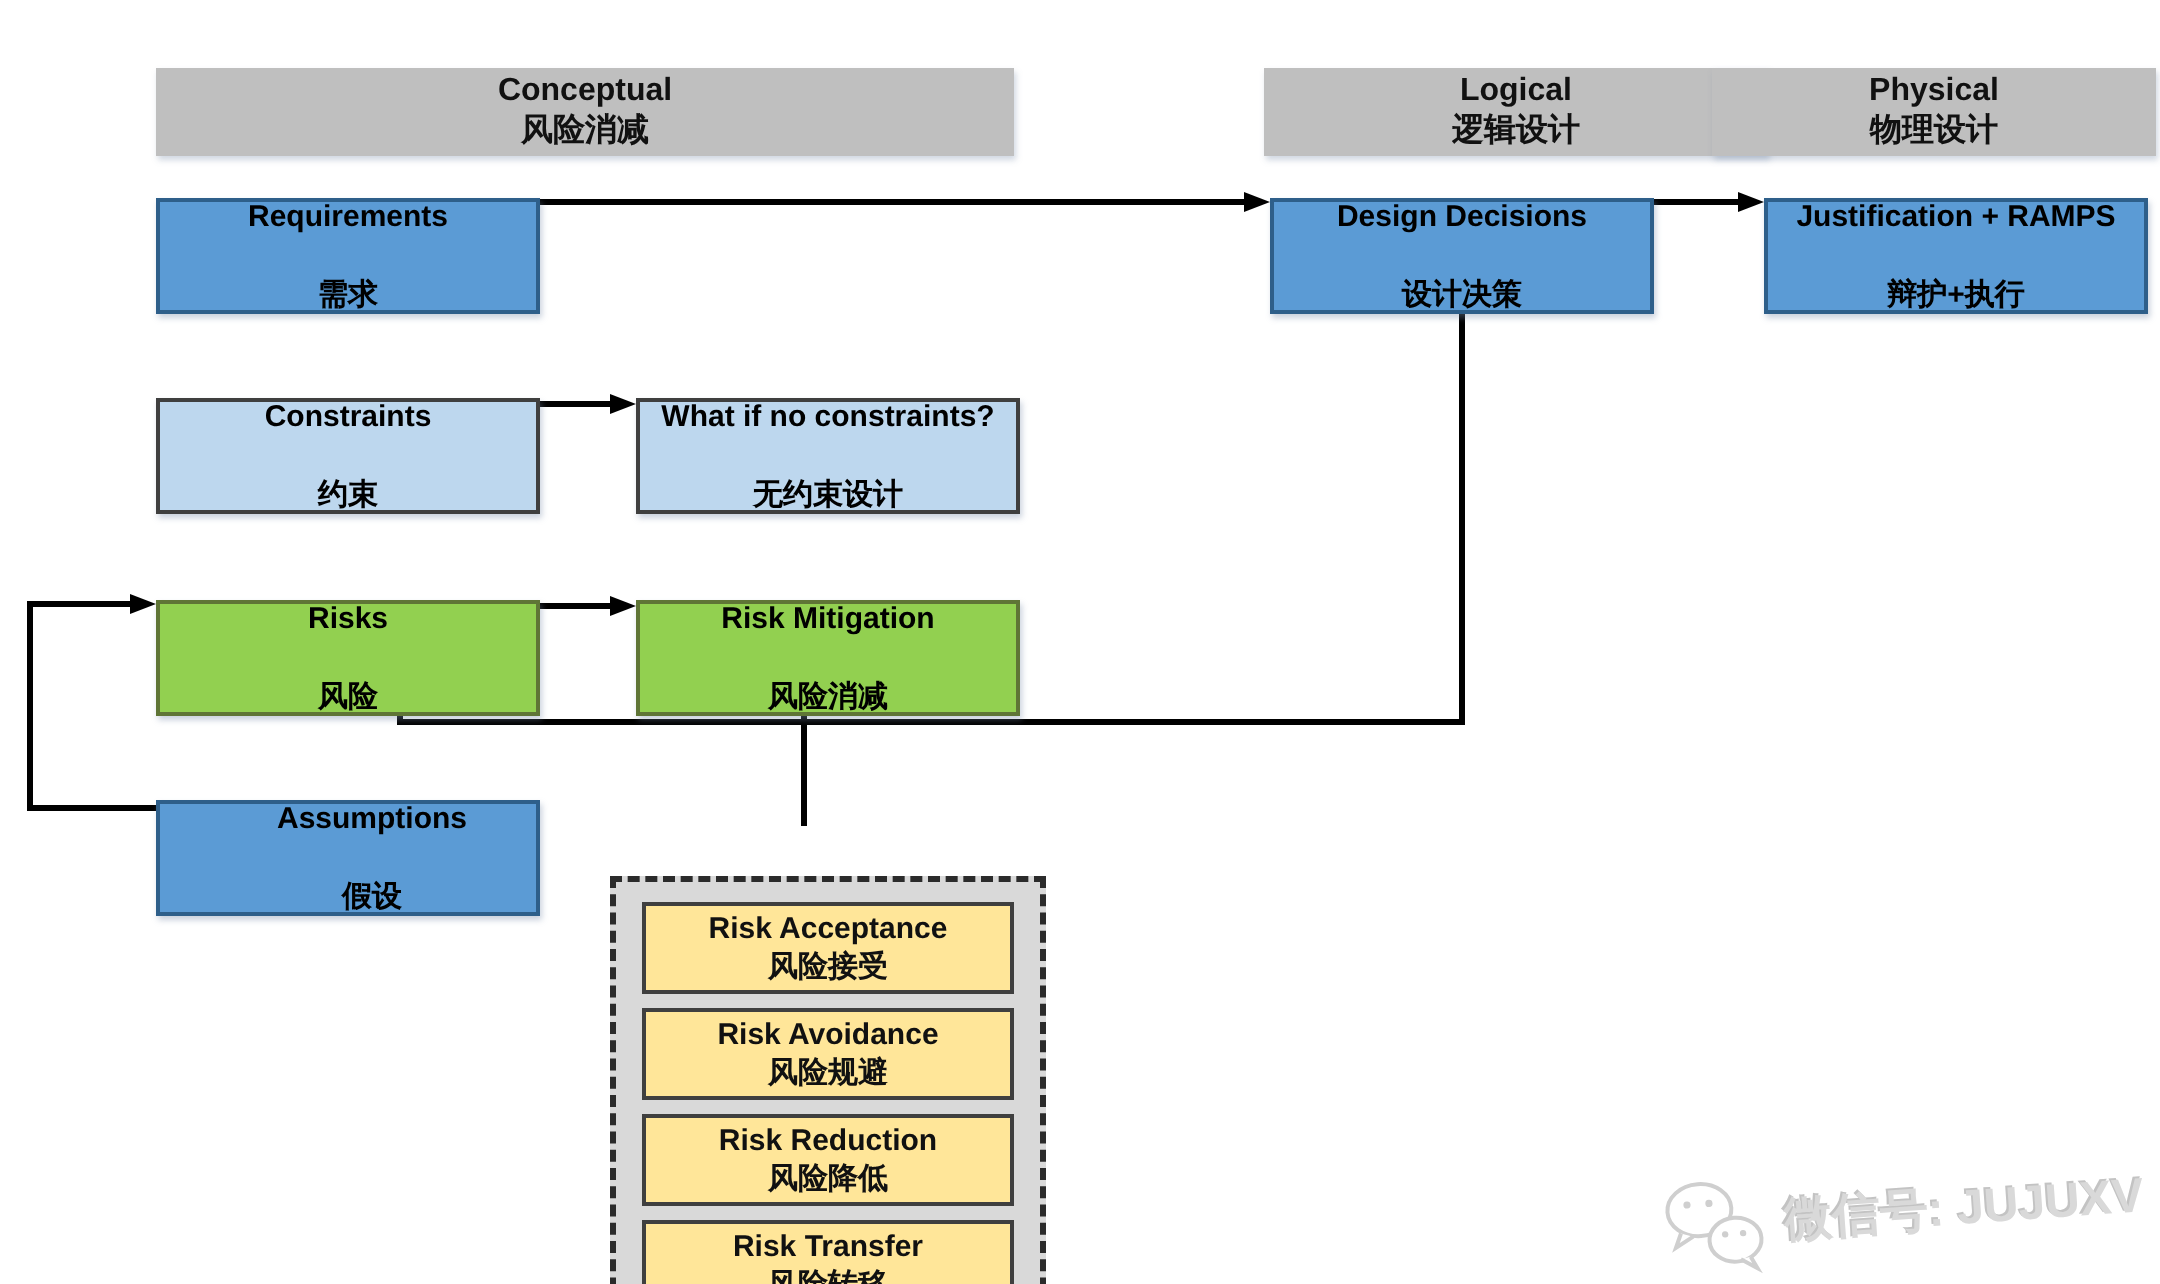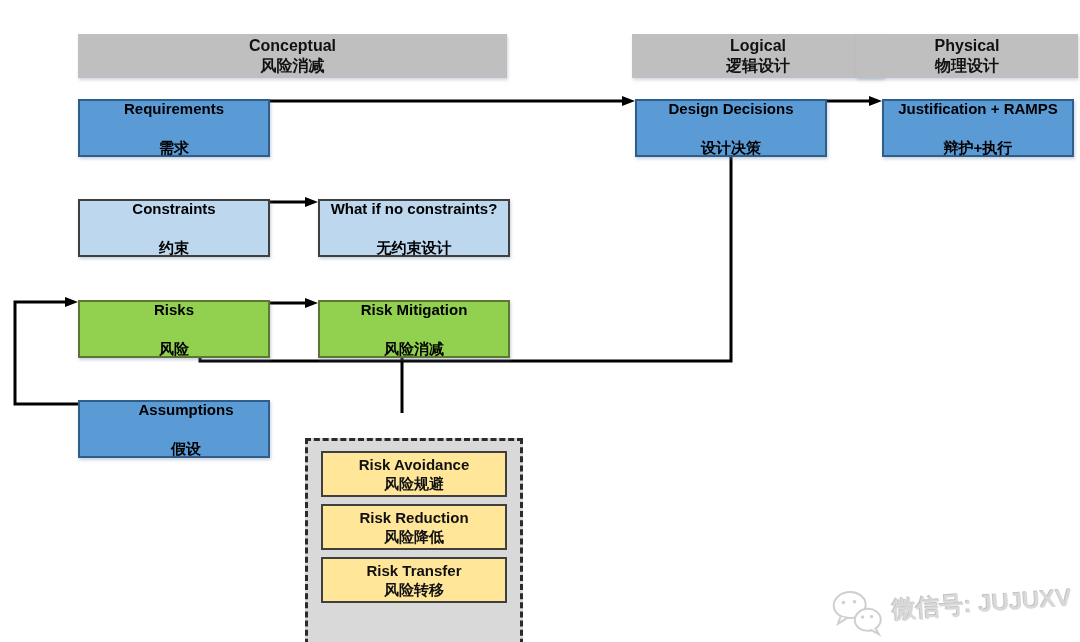--- a/index.html
+++ b/index.html
@@ -127,20 +127,24 @@
     <span>Risk Mitigation</span>
     <span>风险消减</span>
   </div>
   <div class="node blue" style="left:78px;top:374px;padding-left:24px;">
     <span>Assumptions</span>
     <span>假设</span>
   </div>
 
   <div id="mitigation-panel">
     <div class="yellow-node yellow">
+      <span>Risk Acceptance</span>
+      <span>风险接受</span>
+    </div>
+    <div class="yellow-node yellow">
       <span>Risk Avoidance</span>
       <span>风险规避</span>
     </div>
     <div class="yellow-node yellow">
       <span>Risk Reduction</span>
       <span>风险降低</span>
     </div>
     <div class="yellow-node yellow">
       <span>Risk Transfer</span>
       <span>风险转移</span>

